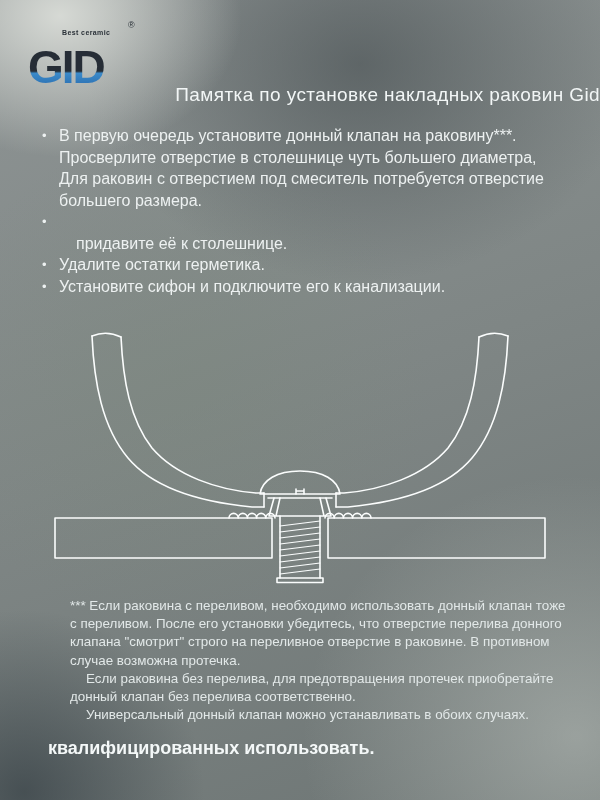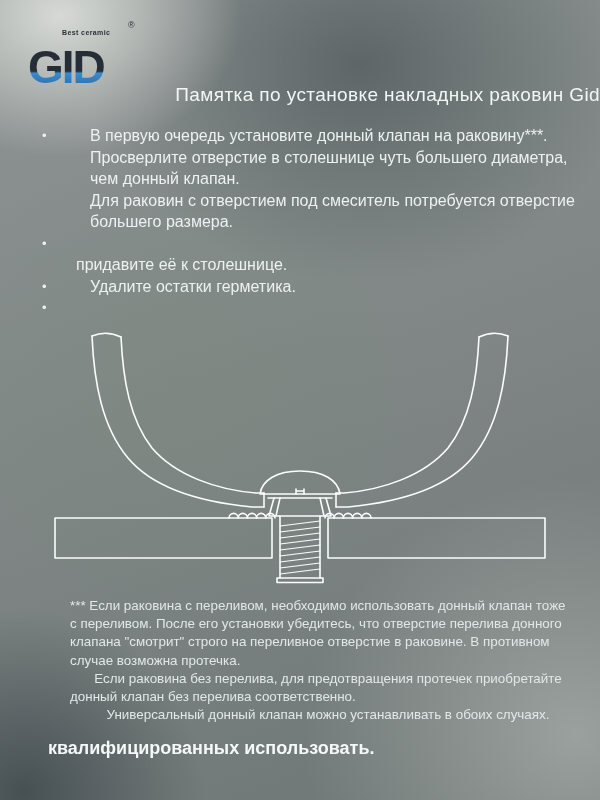--- a/index.html
+++ b/index.html
@@ -33,26 +33,26 @@
   #title{
     left:0;top:84px;width:600px;text-align:right;
     color:#f2f6f6;font-size:19px;letter-spacing:0.4px;
   }
 
   
   #instructions{left:42px;top:125px;width:520px;color:#edf1f1;font-size:16px;}
   #instructions .instr-line{display:flex;line-height:21.5px;}
   #instructions .marker{width:17px;flex:none;font-size:13px;line-height:21.5px;}
   #instructions .ind .txt{margin-left:17px;}
-  .txt{white-space:nowrap;margin-left:31px;}
+  .txt{white-space:nowrap;}
 
   
   #footnote{left:70px;top:597px;width:500px;color:#e2e8e8;font-size:13.4px;}
   #footnote .line{line-height:18.2px;white-space:nowrap;}
-  #footnote .line.ind{padding-left:16px;text-align:center;}
+  #footnote .line.ind{padding-left:16px;}
 
   
   #warning{left:48px;top:735px;width:520px;color:#f4f8f8;font-size:18px;font-weight:bold;}
   #warning .line{line-height:26px;white-space:nowrap;}
 
   
   #diagram{left:50px;top:332px;width:500px;height:253px;}
   #diagram svg{display:block;}
 </style>
 </head>
@@ -70,21 +70,20 @@
     <div class="instr-line">
       <span class="marker">•</span>
       <span class="txt">В первую очередь установите донный клапан на раковину***.</span>
     </div>
     <div class="instr-line">
       <span class="marker"></span>
       <span class="txt">Просверлите отверстие в столешнице чуть большего диаметра,</span>
     </div>
     <div class="instr-line">
       <span class="marker"></span>
-      <span class="txt">чем донный клапан.</span>
     </div>
     <div class="instr-line">
       <span class="marker"></span>
       <span class="txt">Для раковин с отверстием под смеситель потребуется отверстие</span>
     </div>
     <div class="instr-line">
       <span class="marker"></span>
       <span class="txt">большего размера.</span>
     </div>
     <div class="instr-line">
@@ -93,20 +92,21 @@
     <div class="instr-line ind">
       <span class="marker"></span>
       <span class="txt">придавите её к столешнице.</span>
     </div>
     <div class="instr-line">
       <span class="marker">•</span>
       <span class="txt">Удалите остатки герметика.</span>
     </div>
     <div class="instr-line">
       <span class="marker">•</span>
+      <span class="txt">Установите сифон и подключите его к канализации.</span>
     </div>
   </div>
 
 <div class="layer" id="diagram">
   <svg width="500" height="253" viewBox="0 0 500 253">
     <g fill="none" stroke="#fbfdfd" stroke-width="1.6" stroke-linecap="round" stroke-linejoin="round">
 
       <path d="M 42,4 C 44,50 52,95 78,126 C 104,157 150,170 202,175 L 214,175"></path>
       <path d="M 71,5 C 73,48 80,88 102,116 C 126,144 168,158 206,161 L 214,161"></path>
       <path d="M 42,4 Q 56.5,-2 71,5"></path>

